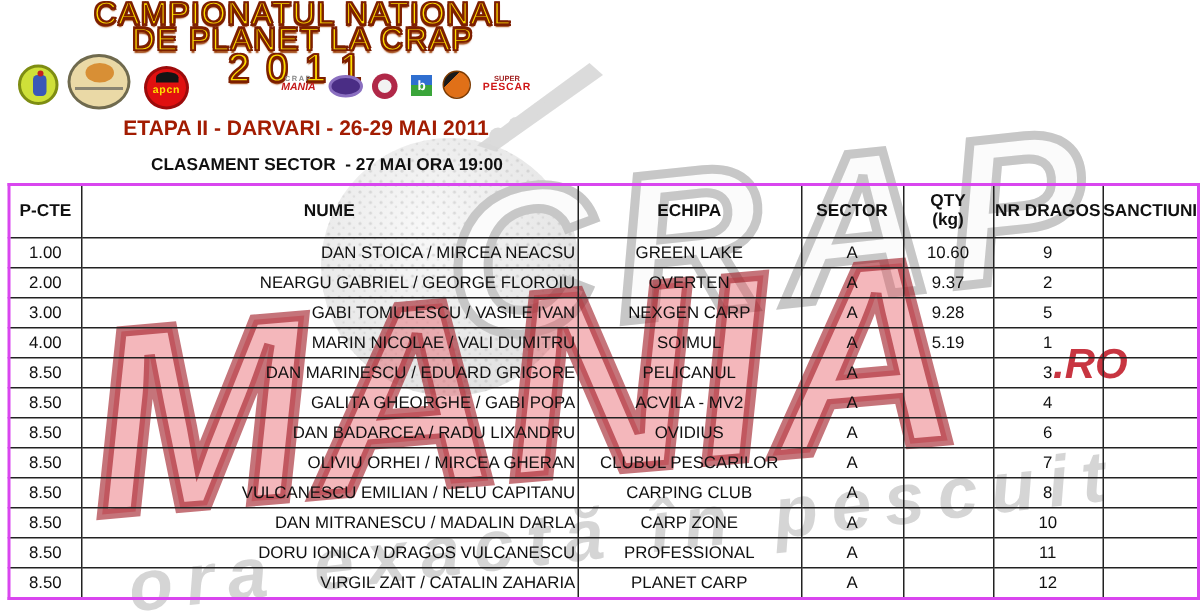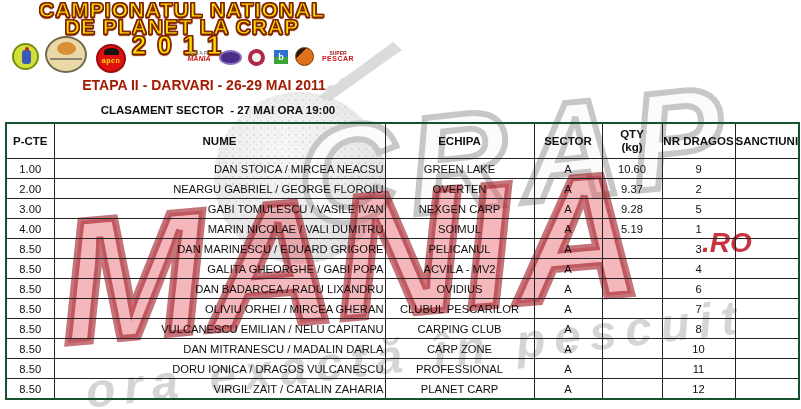--- a/index.html
+++ b/index.html
@@ -3,22 +3,22 @@
 <meta charset="utf-8">
 <style>
   html,body{margin:0;padding:0;background:#fff;}
   .page{position:relative;width:801px;height:409px;background:#ffffff;overflow:hidden;
         font-family:"Liberation Sans",sans-serif;}
 
   
   .watermark{position:absolute;left:0;top:0;width:801px;height:409px;z-index:0;pointer-events:none;}
 
   
-  .title-block{position:absolute;left:4px;top:1px;width:356px;text-align:center;z-index:3;
-               font-weight:bold;color:#ffdf00;
+  .title-block{position:absolute;left:24px;top:1px;width:356px;text-align:center;z-index:3;
+               font-weight:normal;color:#ffdf00;
                -webkit-text-stroke:1.1px #7d1f00;
                text-shadow:1px 1px 0 #7d1f00,-1px -1px 0 #7d1f00,1px -1px 0 #7d1f00,-1px 1px 0 #7d1f00,0 2px 1px #9a3a00;}
   .title-line{font-size:21px;line-height:17px;letter-spacing:1px;white-space:nowrap;}
   .title-year{font-size:26px;line-height:20px;letter-spacing:11px;}
 
   
   .logo{position:absolute;z-index:3;border-radius:50%;box-sizing:border-box;}
   .logo-club1{left:12px;top:43px;width:27px;height:27px;background:#cfe039;border:2px solid #7e8d12;}
   .logo-club1 .crest{position:absolute;left:8px;top:5px;width:9px;height:14px;background:#3a58b8;border-radius:3px;}
   .logo-club1 .crest-dot{position:absolute;left:11px;top:2px;width:4px;height:4px;background:#c42020;border-radius:50%;}
@@ -47,21 +47,21 @@
   .sp-pescar .b{font-size:7px;font-weight:bold;color:#d01818;letter-spacing:0.5px;}
 
   
   .etapa{position:absolute;left:8px;top:77px;width:392px;text-align:center;z-index:3;
          font-size:14px;font-weight:bold;color:#a21c02;white-space:nowrap;}
   .clasament{position:absolute;left:16px;top:104px;width:404px;text-align:center;z-index:3;
          font-size:11.5px;font-weight:bold;color:#101010;white-space:pre;}
 
   
   table.results{position:absolute;left:5px;top:122px;z-index:2;border-collapse:collapse;table-layout:fixed;
-                background:transparent;border:2px solid #14532d;}
+                background:transparent;border:2px solid #d946ef;}
   .results th,.results td{border:1px solid #222;color:#101010;overflow:hidden;white-space:nowrap;padding:0;}
   .results th{height:34px;font-size:11.5px;font-weight:bold;text-align:center;vertical-align:middle;white-space:pre-line;line-height:13px;}
   .results td{height:19px;font-size:11.2px;text-align:center;vertical-align:middle;}
   .results td.col-1{text-align:right;padding-right:1px;}
 </style>
 </head>
 <body>
 
 <div class="page">
 

